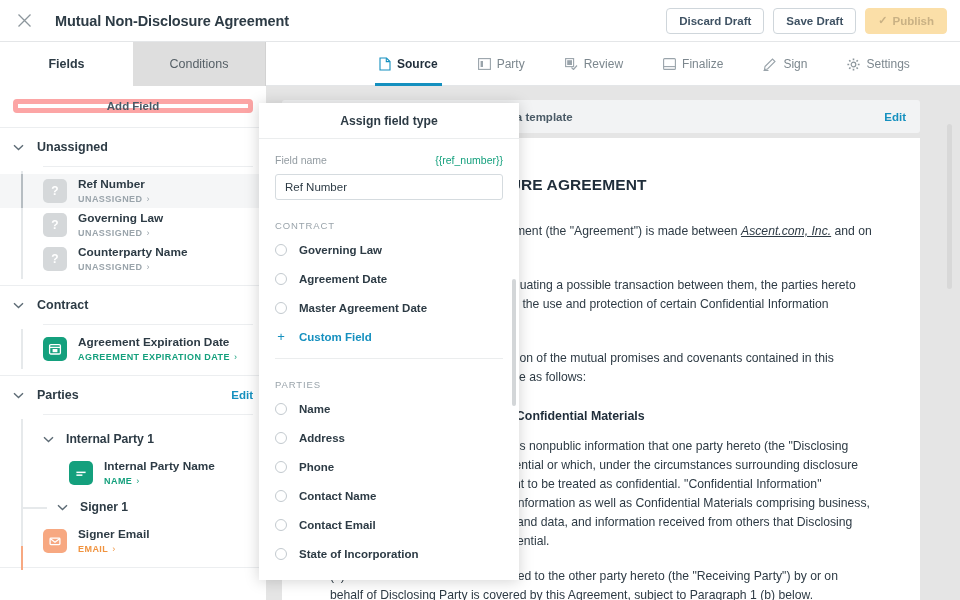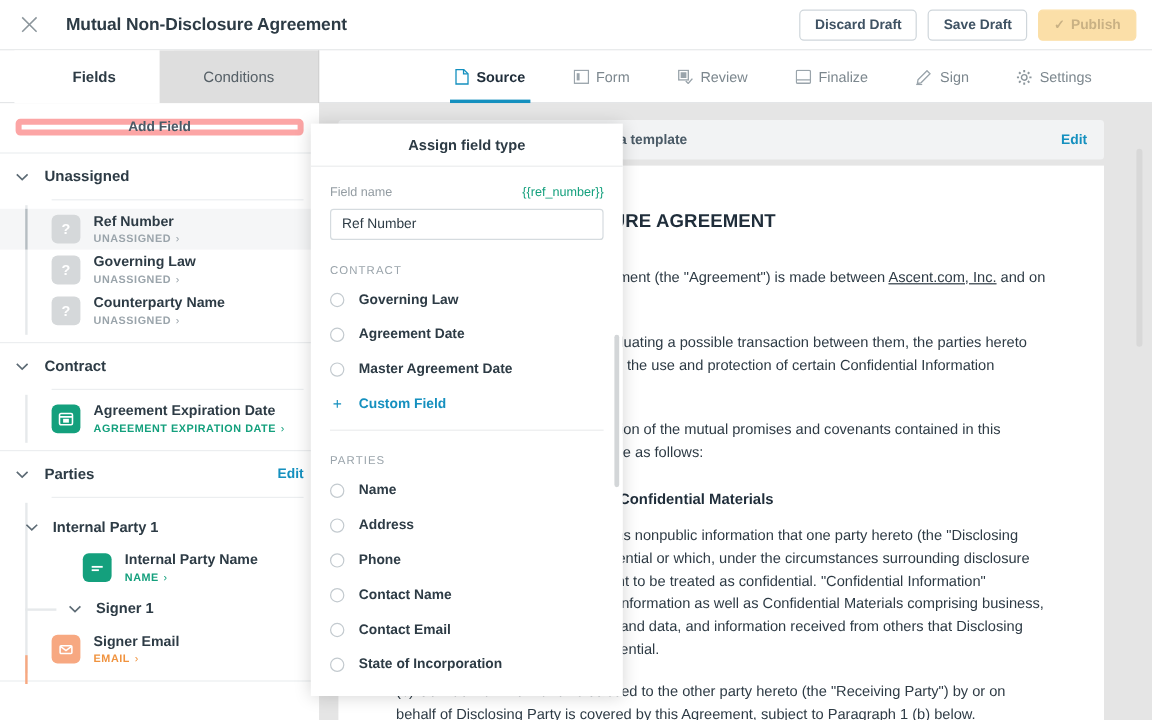--- a/index.html
+++ b/index.html
@@ -46,21 +46,21 @@
   
   .tabstrip {
     position: absolute; top: 42px; left: 0; width: 960px; height: 44px;
     background: #fff; border-bottom: 1px solid #e4e6e8;
   }
   .ltab {
     position: absolute; top: 0; height: 44px; width: 133px;
     display: flex; align-items: center; justify-content: center;
     font-size: 12.5px; font-weight: bold; cursor: pointer;
   }
-  .ltab.active { left: 12px; background: #fff; color: #2d3b45; }
+  .ltab.active { left: 0; background: #fff; color: #2d3b45; }
   .ltab.inactive {
     left: 133px; background: #dedede; color: #555f66; font-weight: normal;
     border-right: 1px solid #d2d2d2;
   }
   .rtabs {
     position: absolute; left: 365px; top: 0; height: 44px;
     display: flex; align-items: stretch; gap: 12px;
   }
   .rtab {
     display: flex; align-items: center; gap: 6px;
@@ -131,21 +131,21 @@
   .fsub {
     font-size: 9px; font-weight: bold; letter-spacing: 0.45px;
     color: #9aa4ab; margin-top: 2px;
   }
   .fsub.green { color: #14a07d; }
   .fsub.orange { color: #f0933f; }
   .fsub .arr { font-weight: normal; margin-left: 4px; font-size: 9px; }
   .subgrp { position: relative; }
   .subgrp-head {
     display: flex; align-items: center; height: 34px;
-    padding-left: 21px; cursor: pointer;
+    padding-left: 43px; cursor: pointer;
   }
   .subgrp-title {
     font-size: 12.2px; font-weight: bold; color: #2d3b45; margin-left: 9px;
   }
   .nest1 { padding-left: 69px; }
   .nest1-head { padding-left: 57px; }
   .nest2 { }
   .hstub {
     position: absolute; left: 21px; width: 26px; height: 2px; background: #e6e9eb;
   }
@@ -174,21 +174,21 @@
     background: #fff;
   }
   .paper-inner { padding: 38px 48px 0 48px; }
   .doc-h1 {
     font-size: 15.5px; font-weight: bold; color: #1f2d3a;
     letter-spacing: 0.1px; margin-bottom: 28px;
   }
   .doc-p {
     font-size: 12.2px; color: #2e3b45; line-height: 19px; margin-bottom: 16px;
   }
-  .doc-p u { text-decoration: underline; }
+  .doc-p u { text-decoration: underline; font-style: italic; }
   .doc-h2 {
     font-size: 12.4px; font-weight: bold; color: #1f2d3a;
     margin-bottom: 14px; margin-top: 22px;
   }
   .vscroll {
     position: absolute; top: 38px; right: 8px; width: 5px; height: 165px;
     background: #d8d8d8; border-radius: 3px;
   }
 
   
@@ -281,21 +281,21 @@
       </span>
       <span>Source</span>
     </div>
     <div class="rtab">
       <span>
         <svg width="13" height="12" viewBox="0 0 13 12">
             <rect x="0.6" y="0.6" width="11.8" height="10.8" fill="none" stroke="#9aa4ab" stroke-width="1.1"></rect>
             <rect x="2.6" y="3" width="2.4" height="6" fill="#9aa4ab"></rect>
           </svg>
       </span>
-      <span>Form</span>
+      <span>Party</span>
     </div>
     <div class="rtab">
       <span>
         <svg width="13" height="12" viewBox="0 0 13 12">
             <rect x="0.6" y="0.6" width="8" height="8" fill="none" stroke="#9aa4ab" stroke-width="1.1"></rect>
             <rect x="2.2" y="2.2" width="4.8" height="4.8" fill="#9aa4ab"></rect>
             <path d="M6.5 9.5l2 2 3.5-4" fill="none" stroke="#9aa4ab" stroke-width="1.2"></path>
           </svg>
       </span>
       <span>Review</span>

